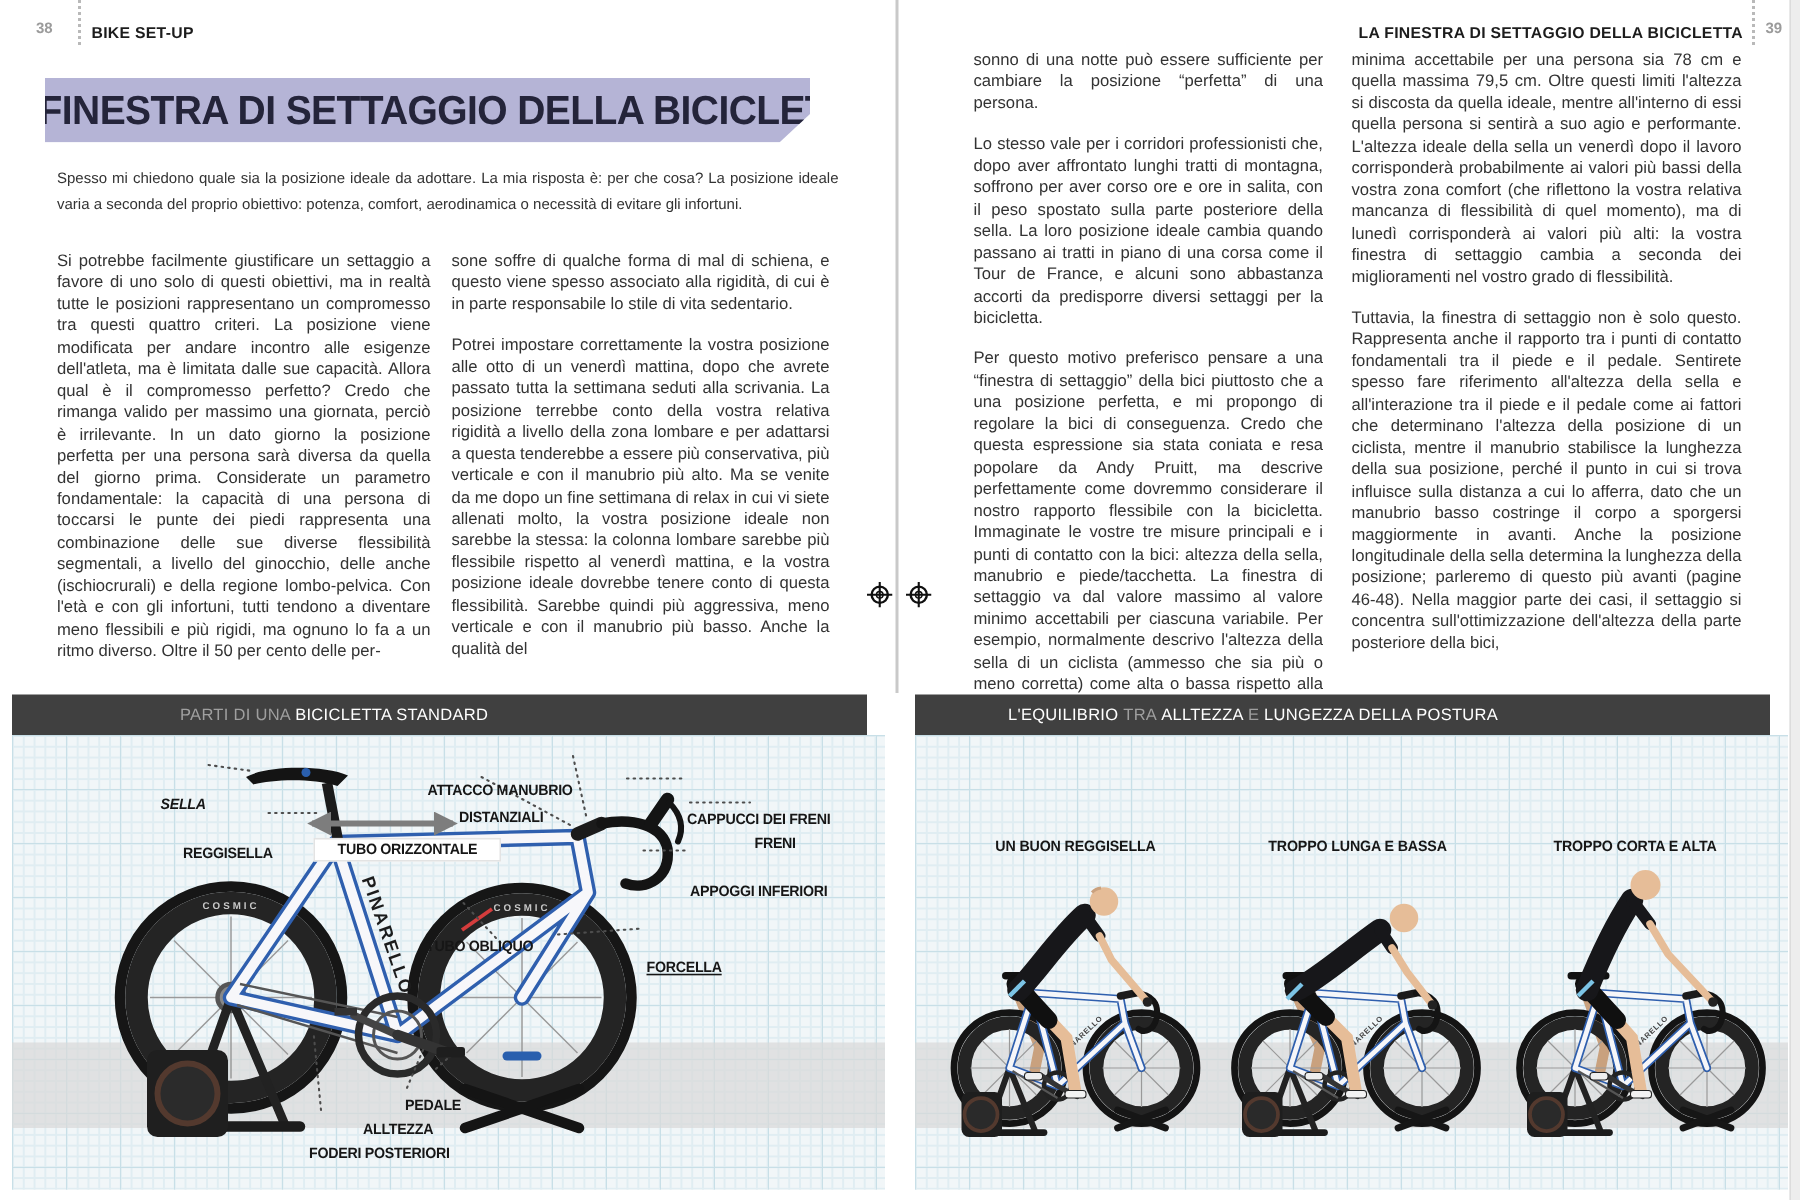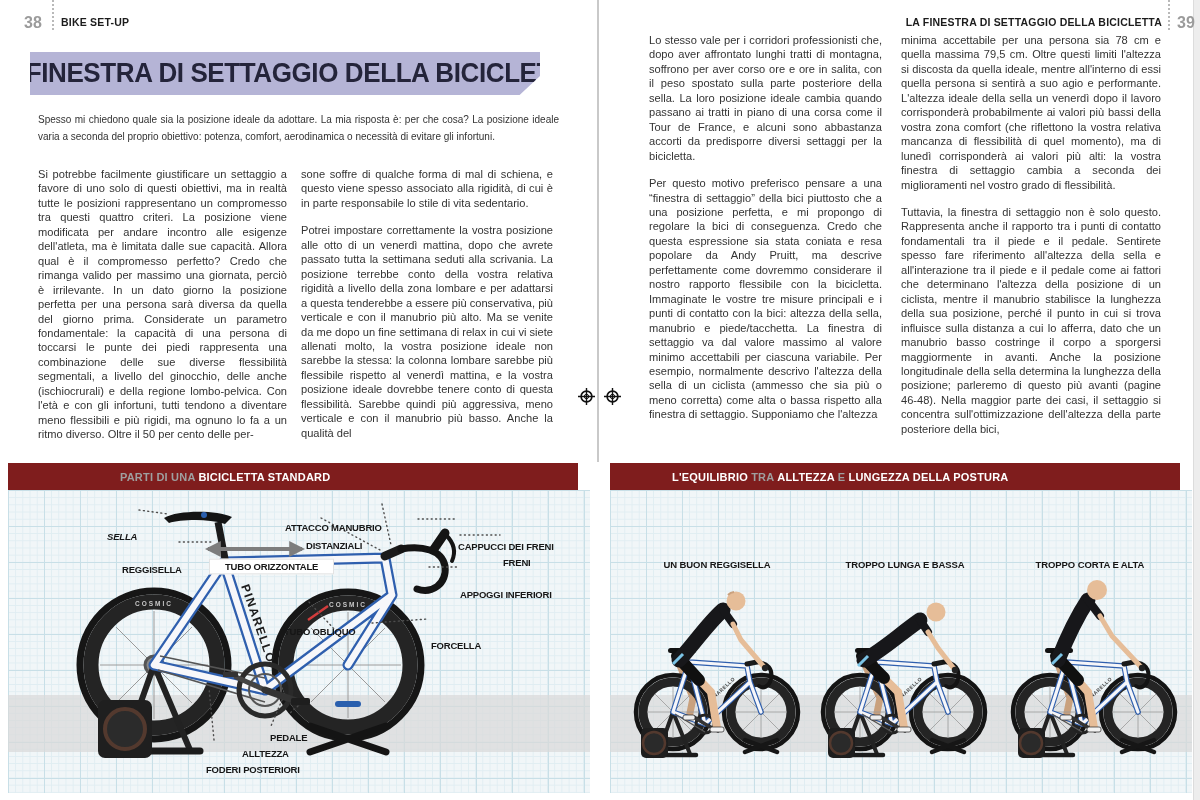--- a/index.html
+++ b/index.html
@@ -2,40 +2,40 @@
 <html lang="it"><head>
 <meta charset="utf-8">
 <style>
   html,body{margin:0;padding:0;background:#fff;}
   .spread{position:relative;width:1200px;height:800px;background:#ffffff;overflow:hidden;
           font-family:"Liberation Sans",sans-serif;color:#2e2e2e;}
   
   .gutter{position:absolute;left:597px;top:0;width:2px;height:462px;background:#c9c9c9;}
   .edge-right{position:absolute;right:0;top:0;width:6px;height:800px;background:#ededed;border-left:1px solid #dcdcdc;}
   .hdr-dots{position:absolute;top:0;height:30px;width:0;border-left:2px dotted #b9b9b9;}
-  .pagenum{position:absolute;font-size:16px;font-weight:bold;color:#9b9b9b;}
+  .pagenum{position:absolute;font-size:10px;font-weight:bold;color:#9b9b9b;}
   .hdr-title{position:absolute;font-size:10.5px;font-weight:bold;color:#1c1c1c;letter-spacing:.2px;white-space:nowrap;}
   
   .banner{position:absolute;left:30px;top:52px;width:510px;height:43px;background:#b5b4d6;
           clip-path:polygon(0 0,100% 0,100% 56%,96% 100%,0 100%);
           display:flex;align-items:center;justify-content:center;}
   .banner span{font-size:26px;font-weight:bold;color:#24243a;letter-spacing:-.4px;transform:scaleY(1.04);white-space:nowrap;}
   
   .intro{position:absolute;left:38px;top:102px;width:521px;font-size:10px;line-height:16.6px;text-align:justify;color:#333;}
   .col{position:absolute;font-size:11.1px;line-height:14.45px;text-align:justify;color:#333;}
   .col p{margin:0 0 13px 0;}
   .colL1{left:38px;top:167px;width:249px;}
   .colL2{left:301px;top:167px;width:252px;}
   .colR1{left:649px;top:33px;width:233px;}
   .colR2{left:901px;top:33px;width:260px;}
   
   .panel{position:absolute;top:463px;width:582px;height:330px;}
   .panel-left{left:8px;} .panel-right{left:610px;}
-  .panel-bar{position:absolute;left:0;top:0;right:12px;height:27px;background:#7f1d1d;display:flex;align-items:center;white-space:pre;
-             font-size:11px;font-weight:bold;letter-spacing:.2px;}
+  .panel-bar{position:absolute;left:0;top:0;right:12px;height:27px;background:#404040;display:flex;align-items:center;white-space:pre;
+             font-size:11px;font-weight:normal;letter-spacing:.2px;}
   .panel-left .panel-bar{padding-left:112px;}
   .panel-right .panel-bar{padding-left:62px;}
   .bar-light,.seg-l{color:#9f9f9f;} .bar-bold,.seg-b{color:#ffffff;}
   .panel-grid{position:absolute;left:0;top:27px;right:0;bottom:0;background-color:#f1f6f8;
      background-image:
        linear-gradient(#c8dfe7 1px,transparent 1px),
        linear-gradient(90deg,#c8dfe7 1px,transparent 1px),
        linear-gradient(#e0edf2 1px,transparent 1px),
        linear-gradient(90deg,#e0edf2 1px,transparent 1px);
      background-size:36px 36px,36px 36px,7.2px 7.2px,7.2px 7.2px;}
@@ -178,34 +178,35 @@
 
         <div class="plabel" style="left:99px;top:41px;font-style:italic;">SELLA</div>
         <div class="plabel" style="left:277px;top:32px;">ATTACCO MANUBRIO</div>
         <div class="plabel" style="left:250px;top:50px;padding-left:48px;">DISTANZIALI</div>
         <div class="plabel" style="left:450px;top:51px;">CAPPUCCI DEI FRENI</div>
         <div class="plabel" style="left:495px;top:67px;">FRENI</div>
         <div class="plabel" style="left:114px;top:74px;">REGGISELLA</div>
         <div class="plabel box" style="left:201px;top:69px;">TUBO ORIZZONTALE</div>
         <div class="plabel" style="left:452px;top:99px;">APPOGGI INFERIORI</div>
         <div class="plabel" style="left:234px;top:136px;padding-left:42px;">TUBO OBLIQUO</div>
-        <div class="plabel" style="left:423px;top:150px;">FORCELLA</div>
+        <div class="plabel" style="left:423px;top:150px;text-decoration:underline;">FORCELLA</div>
         <div class="plabel" style="left:262px;top:242px;">PEDALE</div>
         <div class="plabel" style="left:234px;top:258px;">ALLTEZZA</div>
         <div class="plabel" style="left:198px;top:274px;">FODERI POSTERIORI</div>
       </div>
     </div>
   </div>
 
   <div>
     <span class="hdr-title" style="right:38px;top:16px;">LA FINESTRA DI SETTAGGIO DELLA BICICLETTA</span>
     <span class="hdr-dots" style="left:1168px;"></span>
     <span class="pagenum" style="left:1177px;top:14px;">39</span>
 
     <div class="col colR1">
+        <p>sonno di una notte può essere sufficiente per cambiare la posizione “perfetta” di una persona.</p>
         <p>Lo stesso vale per i corridori professionisti che, dopo aver affrontato lunghi tratti di montagna, soffrono per aver corso ore e ore in salita, con il peso spostato sulla parte posteriore della sella. La loro posizione ideale cambia quando passano ai tratti in piano di una corsa come il Tour de France, e alcuni sono abbastanza accorti da predisporre diversi settaggi per la bicicletta.</p>
         <p>Per questo motivo preferisco pensare a una “finestra di settaggio” della bici piuttosto che a una posizione perfetta, e mi propongo di regolare la bici di conseguenza. Credo che questa espressione sia stata coniata e resa popolare da Andy Pruitt, ma descrive perfettamente come dovremmo considerare il nostro rapporto flessibile con la bicicletta. Immaginate le vostre tre misure principali e i punti di contatto con la bici: altezza della sella, manubrio e piede/tacchetta. La finestra di settaggio va dal valore massimo al valore minimo accettabili per ciascuna variabile. Per esempio, normalmente descrivo l'altezza della sella di un ciclista (ammesso che sia più o meno corretta) come alta o bassa rispetto alla finestra di settaggio. Supponiamo che l'altezza</p>
       </div>
     <div class="col colR2">
         <p>minima accettabile per una persona sia 78 cm e quella massima 79,5 cm. Oltre questi limiti l'altezza si discosta da quella ideale, mentre all'interno di essi quella persona si sentirà a suo agio e performante. L'altezza ideale della sella un venerdì dopo il lavoro corrisponderà probabilmente ai valori più bassi della vostra zona comfort (che riflettono la vostra relativa mancanza di flessibilità di quel momento), ma di lunedì corrisponderà ai valori più alti: la vostra finestra di settaggio cambia a seconda dei miglioramenti nel vostro grado di flessibilità.</p>
         <p>Tuttavia, la finestra di settaggio non è solo questo. Rappresenta anche il rapporto tra i punti di contatto fondamentali tra il piede e il pedale. Sentirete spesso fare riferimento all'altezza della sella e all'interazione tra il piede e il pedale come ai fattori che determinano l'altezza della posizione di un ciclista, mentre il manubrio stabilisce la lunghezza della sua posizione, perché il punto in cui si trova influisce sulla distanza a cui lo afferra, dato che un manubrio basso costringe il corpo a sporgersi maggiormente in avanti. Anche la posizione longitudinale della sella determina la lunghezza della posizione; parleremo di questo più avanti (pagine 46-48). Nella maggior parte dei casi, il settaggio si concentra sull'ottimizzazione dell'altezza della parte posteriore della bici,</p>
       </div>
 
     <div class="panel panel-right">
       <div class="panel-bar"><span class="seg-b">L'EQUILIBRIO </span><span class="seg-l">TRA </span><span class="seg-b">ALLTEZZA </span><span class="seg-l">E </span><span class="seg-b">LUNGEZZA DELLA POSTURA</span></div>

